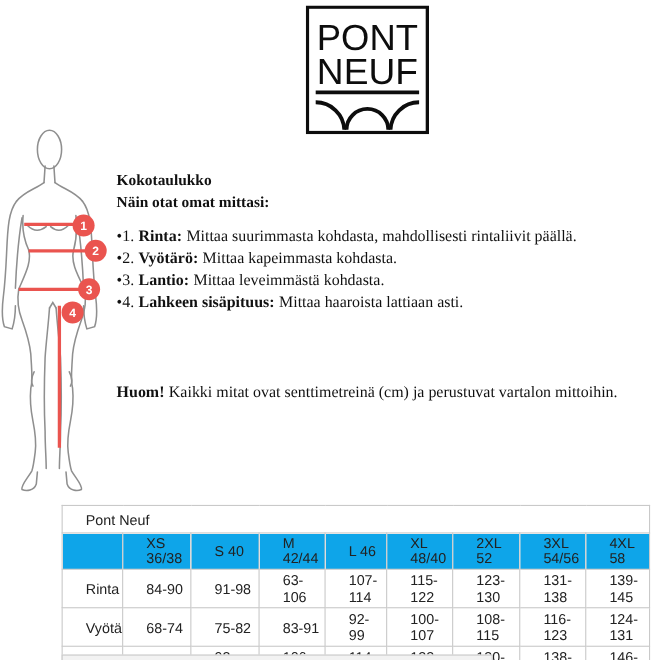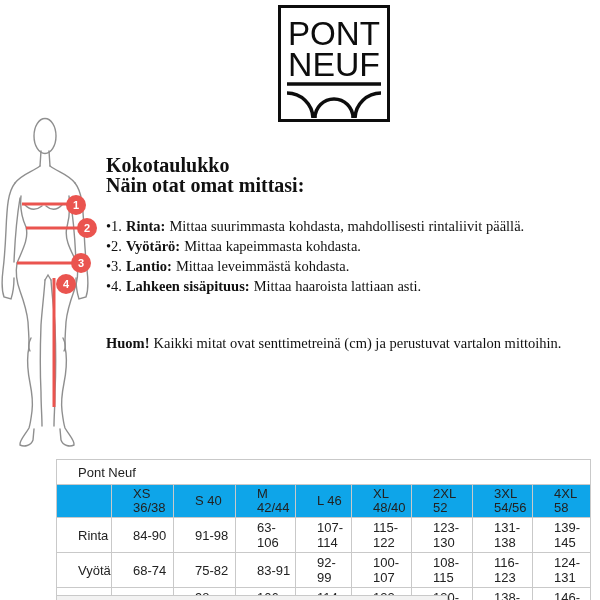--- a/index.html
+++ b/index.html
@@ -51,25 +51,25 @@
 
   
   .instructions {
     position: absolute;
     left: 106px;
     top: 155px;
     width: 492px;
     font-size: 14.5px;
     line-height: 20px;
   }
-  .instructions .h { font-weight: bold; font-size: 20px; }
-  .bullets { margin-top: 21px; }
+  .instructions .h { font-weight: bold; font-size: 14px; }
+  .bullets { margin-top: 10px; }
   .bullet-line { white-space: nowrap; }
   .bullet-line .lbl { font-weight: bold; }
-  .note { margin-top: 37px; }
+  .note { margin-top: 62px; }
   .note .lbl { font-weight: bold; }
   .sp { display: inline-block; width: 4px; }
 
   
   .size-table-wrap {
     position: absolute;
     left: 56px;
     top: 459px;
     font-family: "Liberation Sans", sans-serif;
   }

